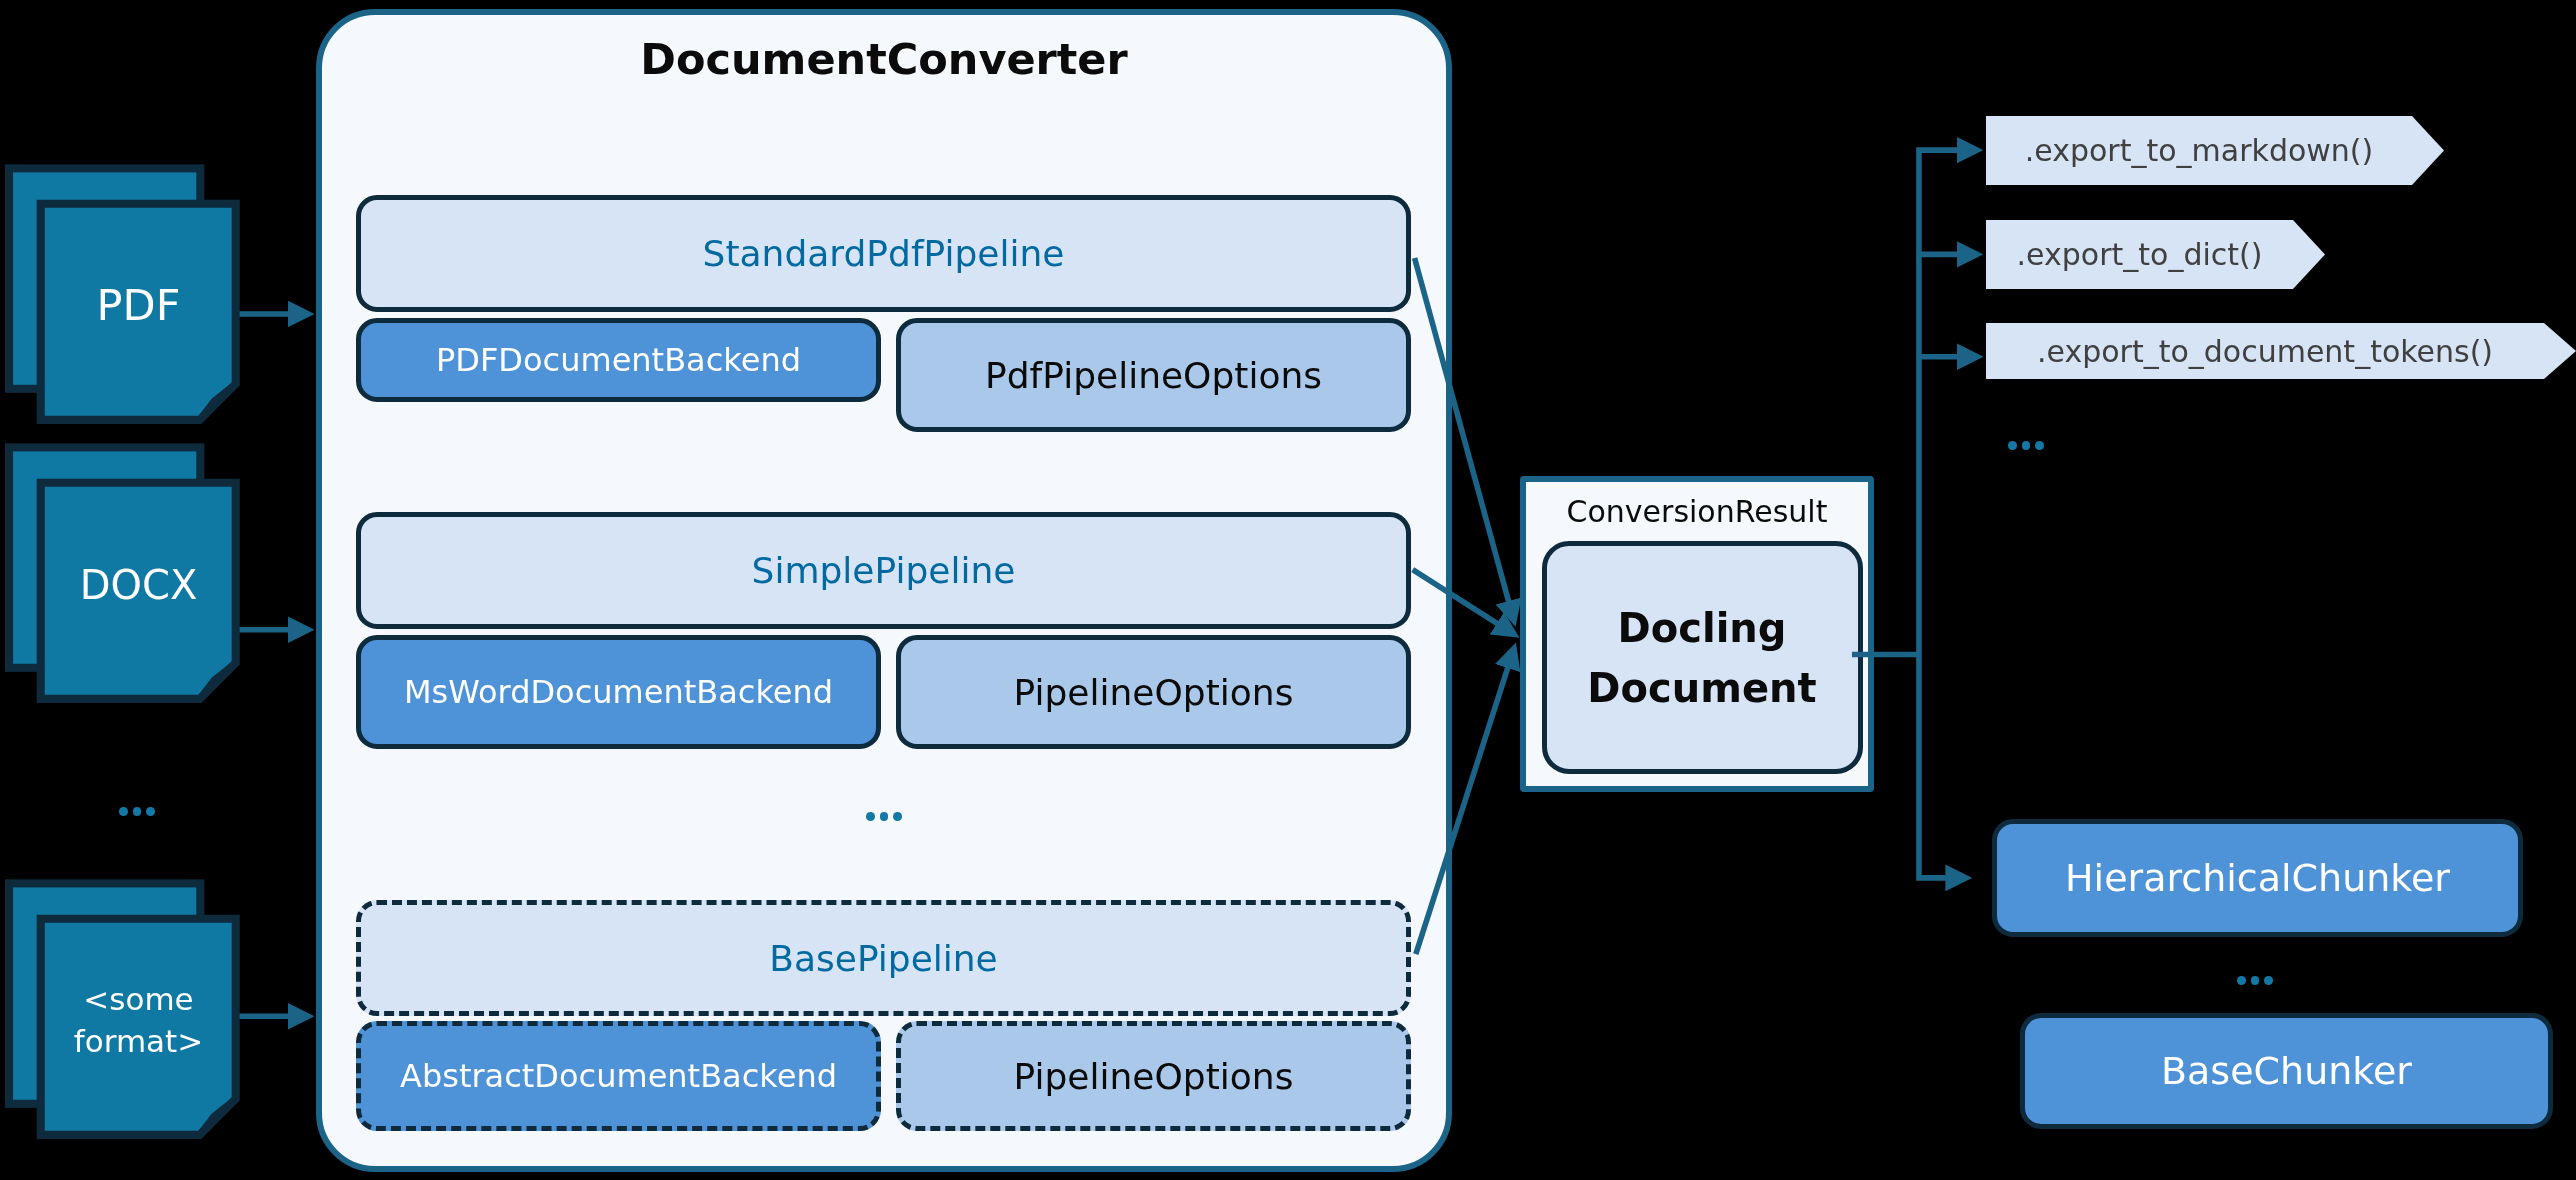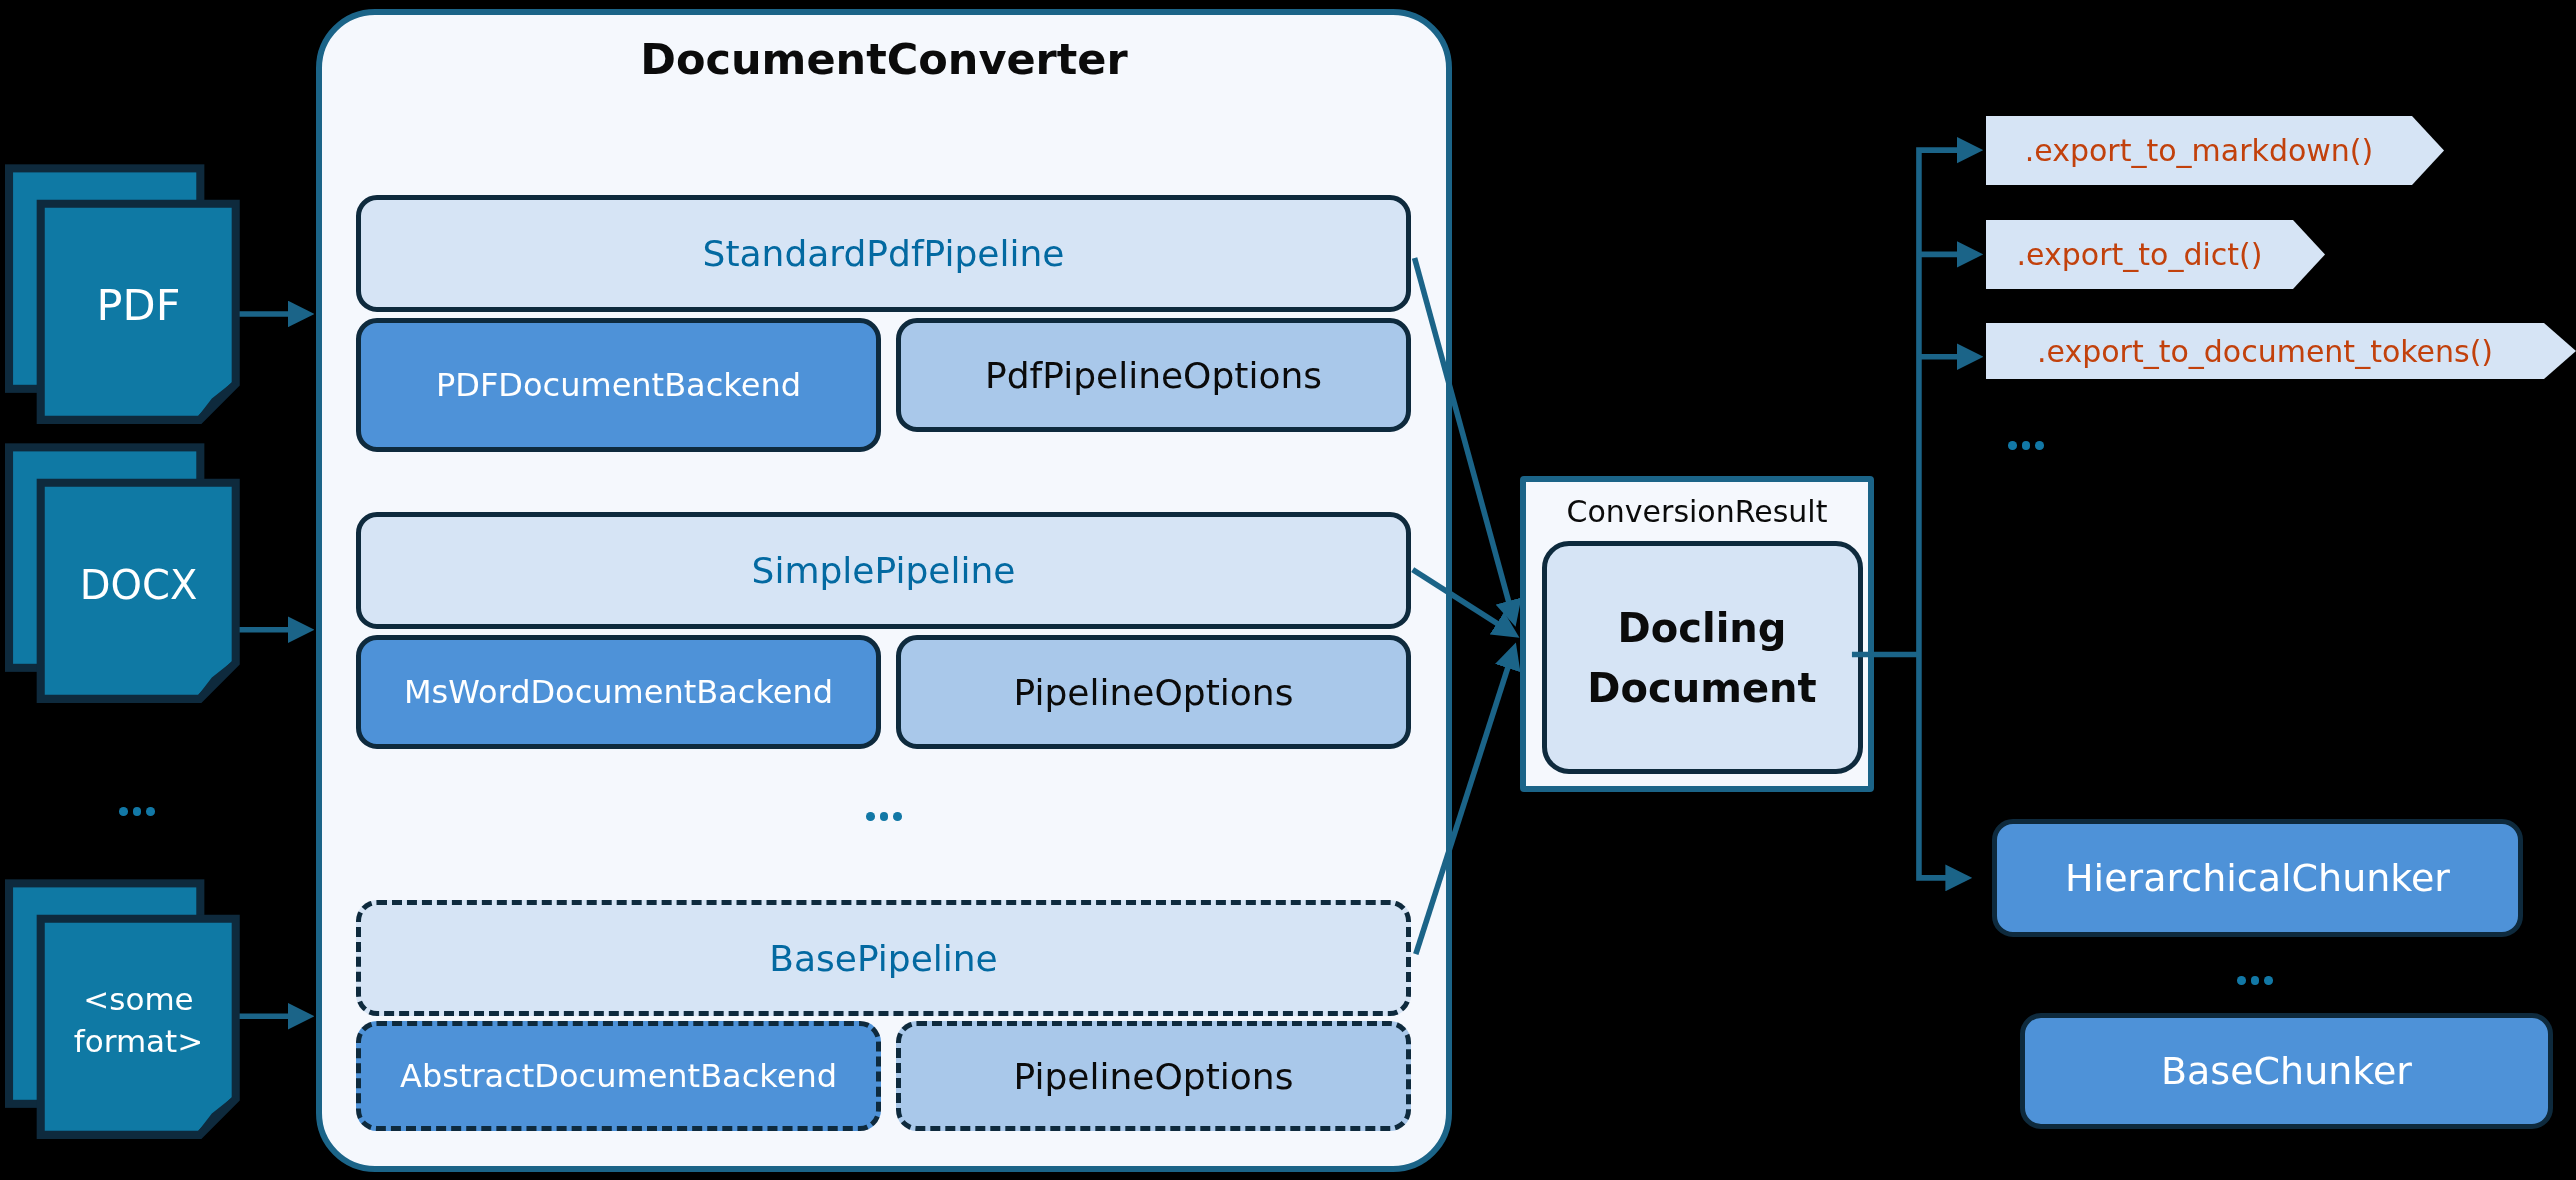--- a/index.html
+++ b/index.html
@@ -59,21 +59,21 @@
   }
   .docling-box{
     position:absolute;left:15.5px;top:59px;width:311px;height:223px;
     background:#D6E4F5;border:5.6px solid #0E2A3D;border-radius:27px;
     display:flex;flex-direction:column;align-items:center;justify-content:center;
     font-size:40px;font-weight:bold;color:#0b0b0b;line-height:60px;
   }
 
   
   .tag{
-    background:#D6E4F5;color:#c2410c;font-size:30px;
+    background:#D6E4F5;color:#404040;font-size:30px;
     display:flex;align-items:center;justify-content:center;
     clip-path:polygon(0 0, calc(100% - 32px) 0, 100% 50%, calc(100% - 32px) 100%, 0 100%);
     padding-right:32px;
   }
 
   
   .chunker{
     background:#4E92D8;border:5px solid #0E2A3D;border-radius:21px;
     font-size:38px;color:#ffffff;
   }
@@ -85,21 +85,21 @@
 <body>
 
 <div id="stage">
 
   <div class="abs converter-panel layer2"></div>
   <div class="abs flex converter-title layer2">DocumentConverter</div>
 
   <div class="abs flex pipeline layer2" style="left:356px;top:195px;width:1055px;height:117px;">
     <span>StandardPdfPipeline</span>
   </div>
-  <div class="abs flex backend layer2" style="left:356px;top:318px;width:525px;height:134px;">
+  <div class="abs flex backend layer2" style="left:356px;top:318px;width:525px;height:84px;">
     <span>PDFDocumentBackend</span>
   </div>
   <div class="abs flex options layer2" style="left:896px;top:318px;width:515px;height:114px;">
     <span>PdfPipelineOptions</span>
   </div>
 
   <div class="abs flex pipeline layer2" style="left:356px;top:512px;width:1055px;height:117px;">
     <span>SimplePipeline</span>
   </div>
   <div class="abs flex backend layer2" style="left:356px;top:635px;width:525px;height:114px;">

